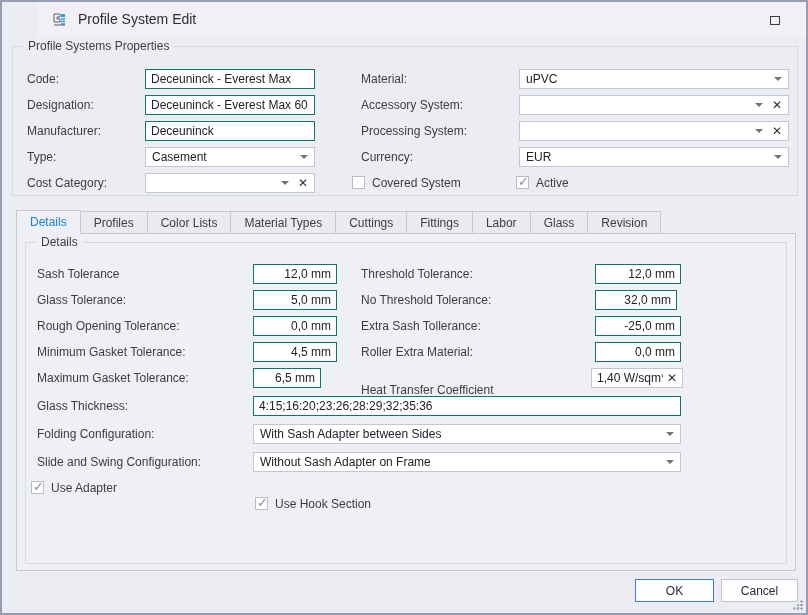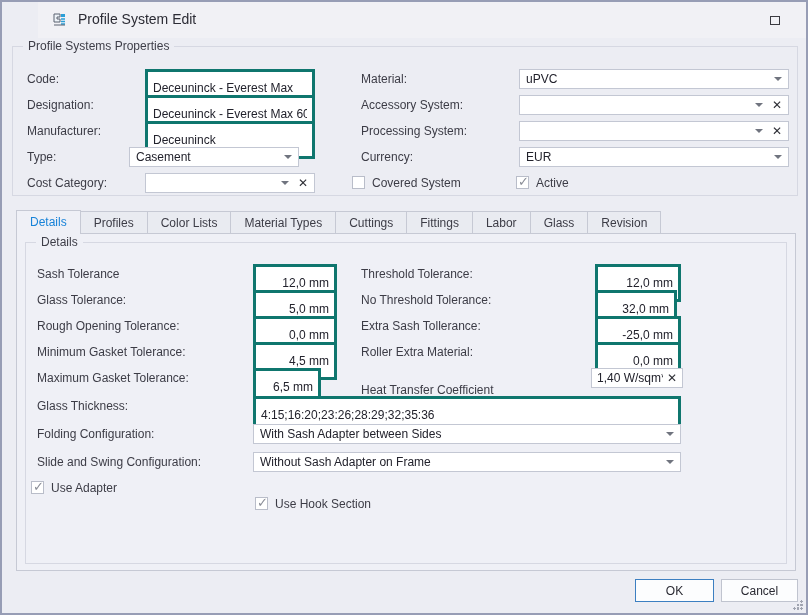--- a/index.html
+++ b/index.html
@@ -13,22 +13,22 @@
   .winbtn{position:absolute;top:8px;width:24px;height:20px;display:flex;align-items:center;justify-content:center;cursor:default;}
   .btn-max{left:725px;}
   .btn-close{left:766px;font-size:14px;font-weight:700;color:#3a3a40;}
   .max-glyph{width:10px;height:9px;border:1.5px solid #3a3a40;box-sizing:border-box;}
 
   
   .gb{position:absolute;border:1px solid #d6d8e2;box-sizing:border-box;}
   .gb-title{position:absolute;top:-8px;left:10px;background:#ecedf3;padding:0 5px;color:#3e3e48;white-space:nowrap;}
 
   .lbl{position:absolute;height:20px;line-height:20px;white-space:nowrap;color:#3c3c46;}
-  .txt{position:absolute;height:20px;box-sizing:border-box;border:3px solid #0f766e;background:#fff;
-       font-family:inherit;font-size:12px;color:#22222c;padding:16px 5px;outline:none;}
+  .txt{position:absolute;height:20px;box-sizing:border-box;border:1px solid #0f766e;background:#fff;
+       font-family:inherit;font-size:12px;color:#22222c;padding:8px 5px;outline:none;}
   .num{text-align:right;}
   .combo{position:absolute;height:20px;box-sizing:border-box;border:1px solid #c3c7d3;background:#fff;
          display:flex;align-items:center;padding:0 6px;color:#22222c;cursor:default;}
   .combo .val{flex:1;white-space:nowrap;overflow:hidden;}
   .arrow{width:0;height:0;border-left:4px solid transparent;border-right:4px solid transparent;border-top:4px solid #70747f;margin-left:6px;flex:none;}
   .clear-x{font-weight:700;color:#2e2f36;margin-left:9px;font-size:12px;line-height:1;flex:none;cursor:default;}
   .field-x-wrap{display:flex;align-items:center;}
 
   
   .cb-row{position:absolute;display:flex;align-items:center;height:15px;}
@@ -88,21 +88,21 @@
     <span class="lbl" style="left:14px;top:22px;">Code:</span>
     <input class="txt" style="left: 132px; top: 22px; width: 170px;" value="Deceuninck - Everest Max">
 
     <span class="lbl" style="left:14px;top:48px;">Designation:</span>
     <input class="txt" style="left: 132px; top: 48px; width: 170px;" value="Deceuninck - Everest Max 60 mm">
 
     <span class="lbl" style="left:14px;top:74px;">Manufacturer:</span>
     <input class="txt" style="left: 132px; top: 74px; width: 170px;" value="Deceuninck">
 
     <span class="lbl" style="left:14px;top:100px;">Type:</span>
-    <div class="combo" style="left:116px;top:100px;width:170px;">
+    <div class="combo" style="left:132px;top:100px;width:170px;">
       <span class="val">Casement</span>
       <span class="arrow"></span>
     </div>
 
     <span class="lbl" style="left:14px;top:126px;">Cost Category:</span>
     <div class="combo" style="left:132px;top:126px;width:170px;">
       <span class="val"></span>
       <span class="arrow"></span>
       <span class="clear-x">✕</span>
     </div>

